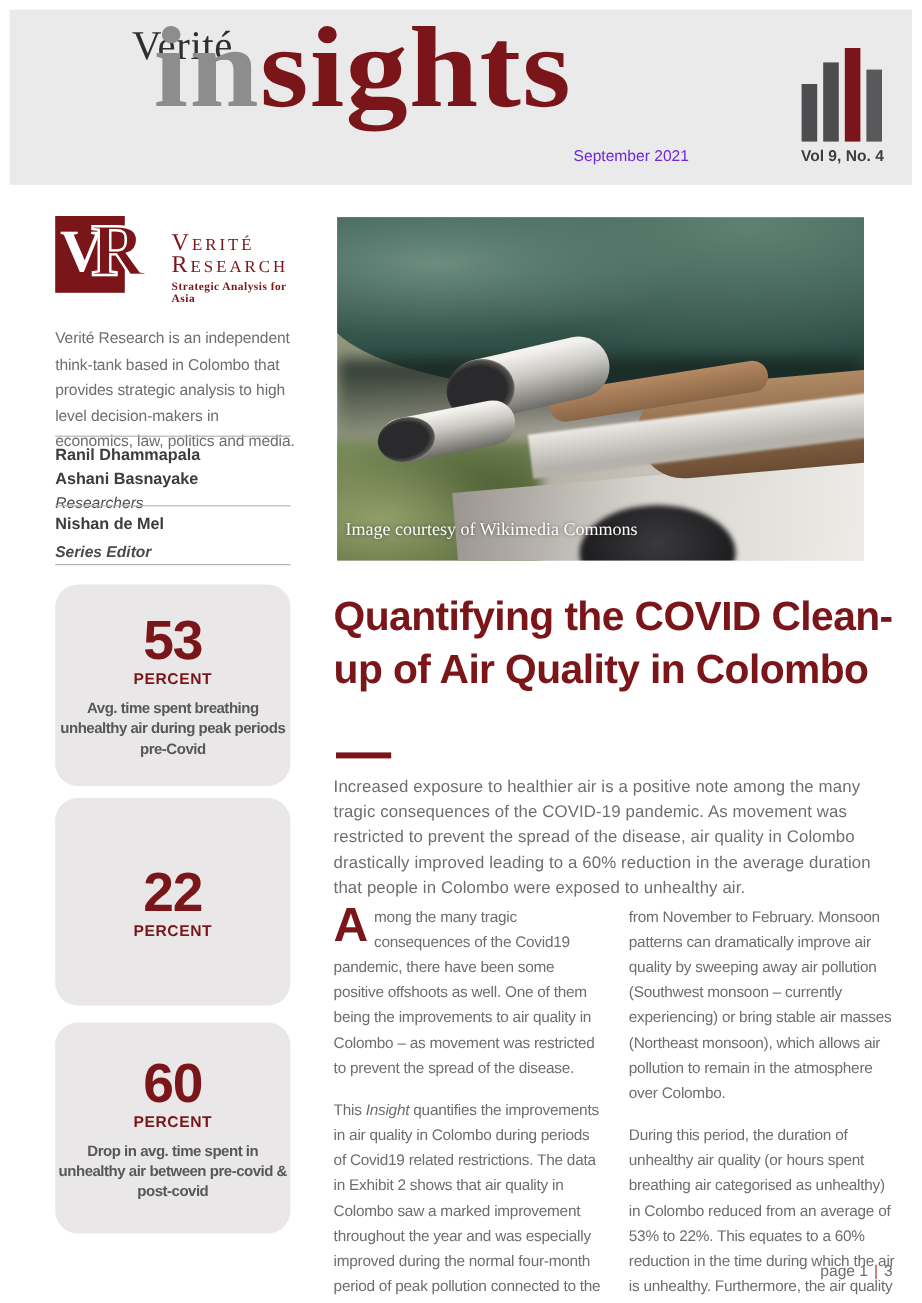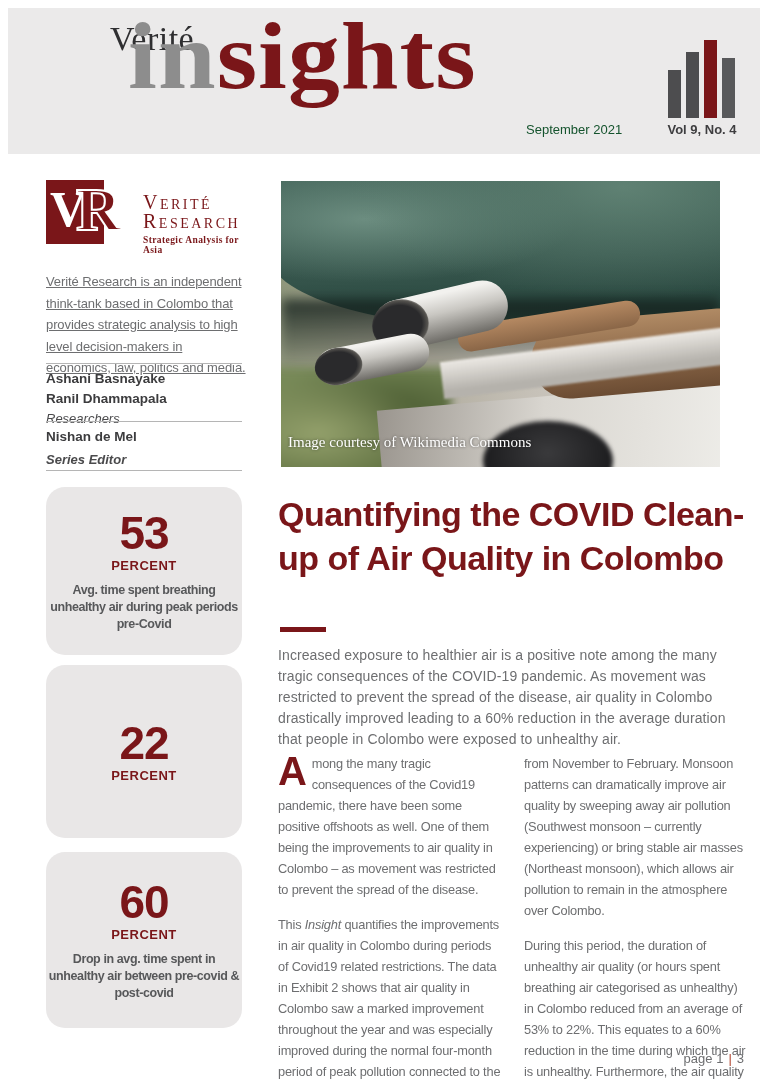--- a/index.html
+++ b/index.html
@@ -24,21 +24,21 @@
     position:absolute; left:120px; top:-22px;
     font-family:"Liberation Serif", serif;
     font-weight:bold; font-size:96px; letter-spacing:1px;
     transform:scaleX(1.08); transform-origin:left top;
     line-height:1.45;
   }
   .brand-in { color:#8d8d8d; }
   .brand-sights { color:#7a1619; }
   .issue-date {
     position:absolute; left:470px; top:114px;
-    font-size:13px; color:#14532d;margin-left:48px;
+    font-size:13px; color:#6d28d9;
   }
   .bars-icon {
     position:absolute; left:654px; top:25px; width:78px; height:85px;
     display:flex; align-items:flex-end; gap:5px; justify-content:center;
   }
   .bars-icon span { display:block; width:13px; }
   .bar1 { height:48px; background:#4d4d4f; }
   .bar2 { height:66px; background:#4d4d4f; }
   .bar3 { height:78px; background:#7a1619; }
   .bar4 { height:60px; background:#58595b; }
@@ -70,21 +70,21 @@
   }
   .vr-name .line { display:block; font-size:14px; letter-spacing:2.5px; line-height:17px; }
   .vr-name .line::first-letter { font-size:20px; }
   .vr-tagline {
     display:block; margin-top:3px;
     font-size:9.5px; font-weight:bold; letter-spacing:0.4px;
     font-family:"Liberation Serif", serif; color:#7a1619;
   }
   .about {
     position:absolute; left:46px; top:271px; width:200px;
-    font-size:13px; line-height:21.5px; color:#6d6e70; letter-spacing:-0.1px;text-decoration:underline;
+    font-size:13px; line-height:21.5px; color:#6d6e70; letter-spacing:-0.1px;
   }
   .sb-divider { position:absolute; left:46px; width:196px; border-top:1px solid #b5b5b5; }
   .div1 { top:363px; } .div2 { top:421px; } .div3 { top:470px; }
   .person1 { position:absolute; left:46px; top:369px; width:196px; }
   .person2 { position:absolute; left:46px; top:427px; width:196px; }
   .p-name { display:block; font-size:13.5px; font-weight:bold; color:#3c3c3e; line-height:20px; }
   .p-role { display:block; font-size:13px; font-style:italic; color:#4a4a4c; line-height:20px; }
   .person2 .p-role { margin-top:3px; font-weight:bold; }
 
   .stat-card {
@@ -228,22 +228,22 @@
       <span class="line">VERITÉ</span>
       <span class="line">RESEARCH</span>
       <span class="vr-tagline">Strategic Analysis for Asia</span>
     </span>
   </div>
 
   <p class="about">Verité Research is an independent think-tank based in Colombo that provides strategic analysis to high level decision-makers in economics, law, politics and media.</p>
 
   <div class="sb-divider div1"></div>
   <div class="person1">
+    <span class="p-name">Ranil Dhammapala</span>
     <span class="p-name">Ashani Basnayake</span>
-    <span class="p-name">Ranil Dhammapala</span>
     <span class="p-role">Researchers</span>
   </div>
   <div class="sb-divider div2"></div>
   <div class="person2">
     <span class="p-name">Nishan de Mel</span>
     <span class="p-role">Series Editor</span>
   </div>
   <div class="sb-divider div3"></div>
 
   <div class="stat-card card1">

